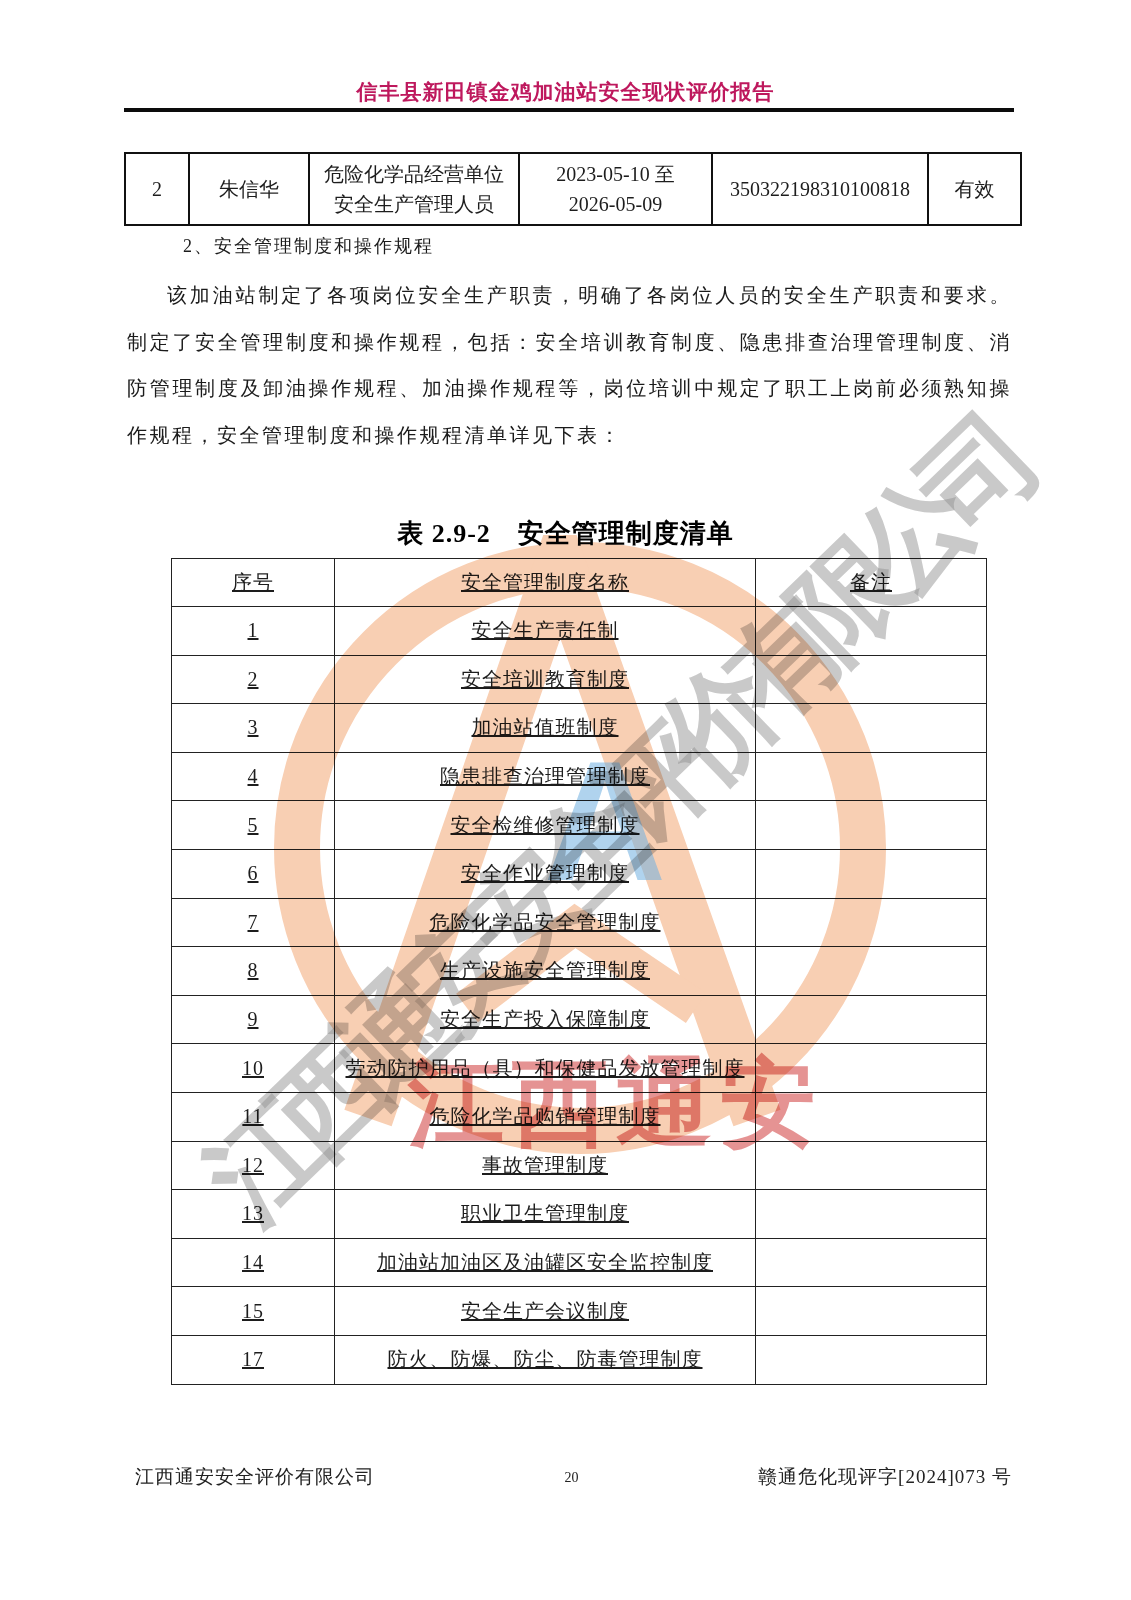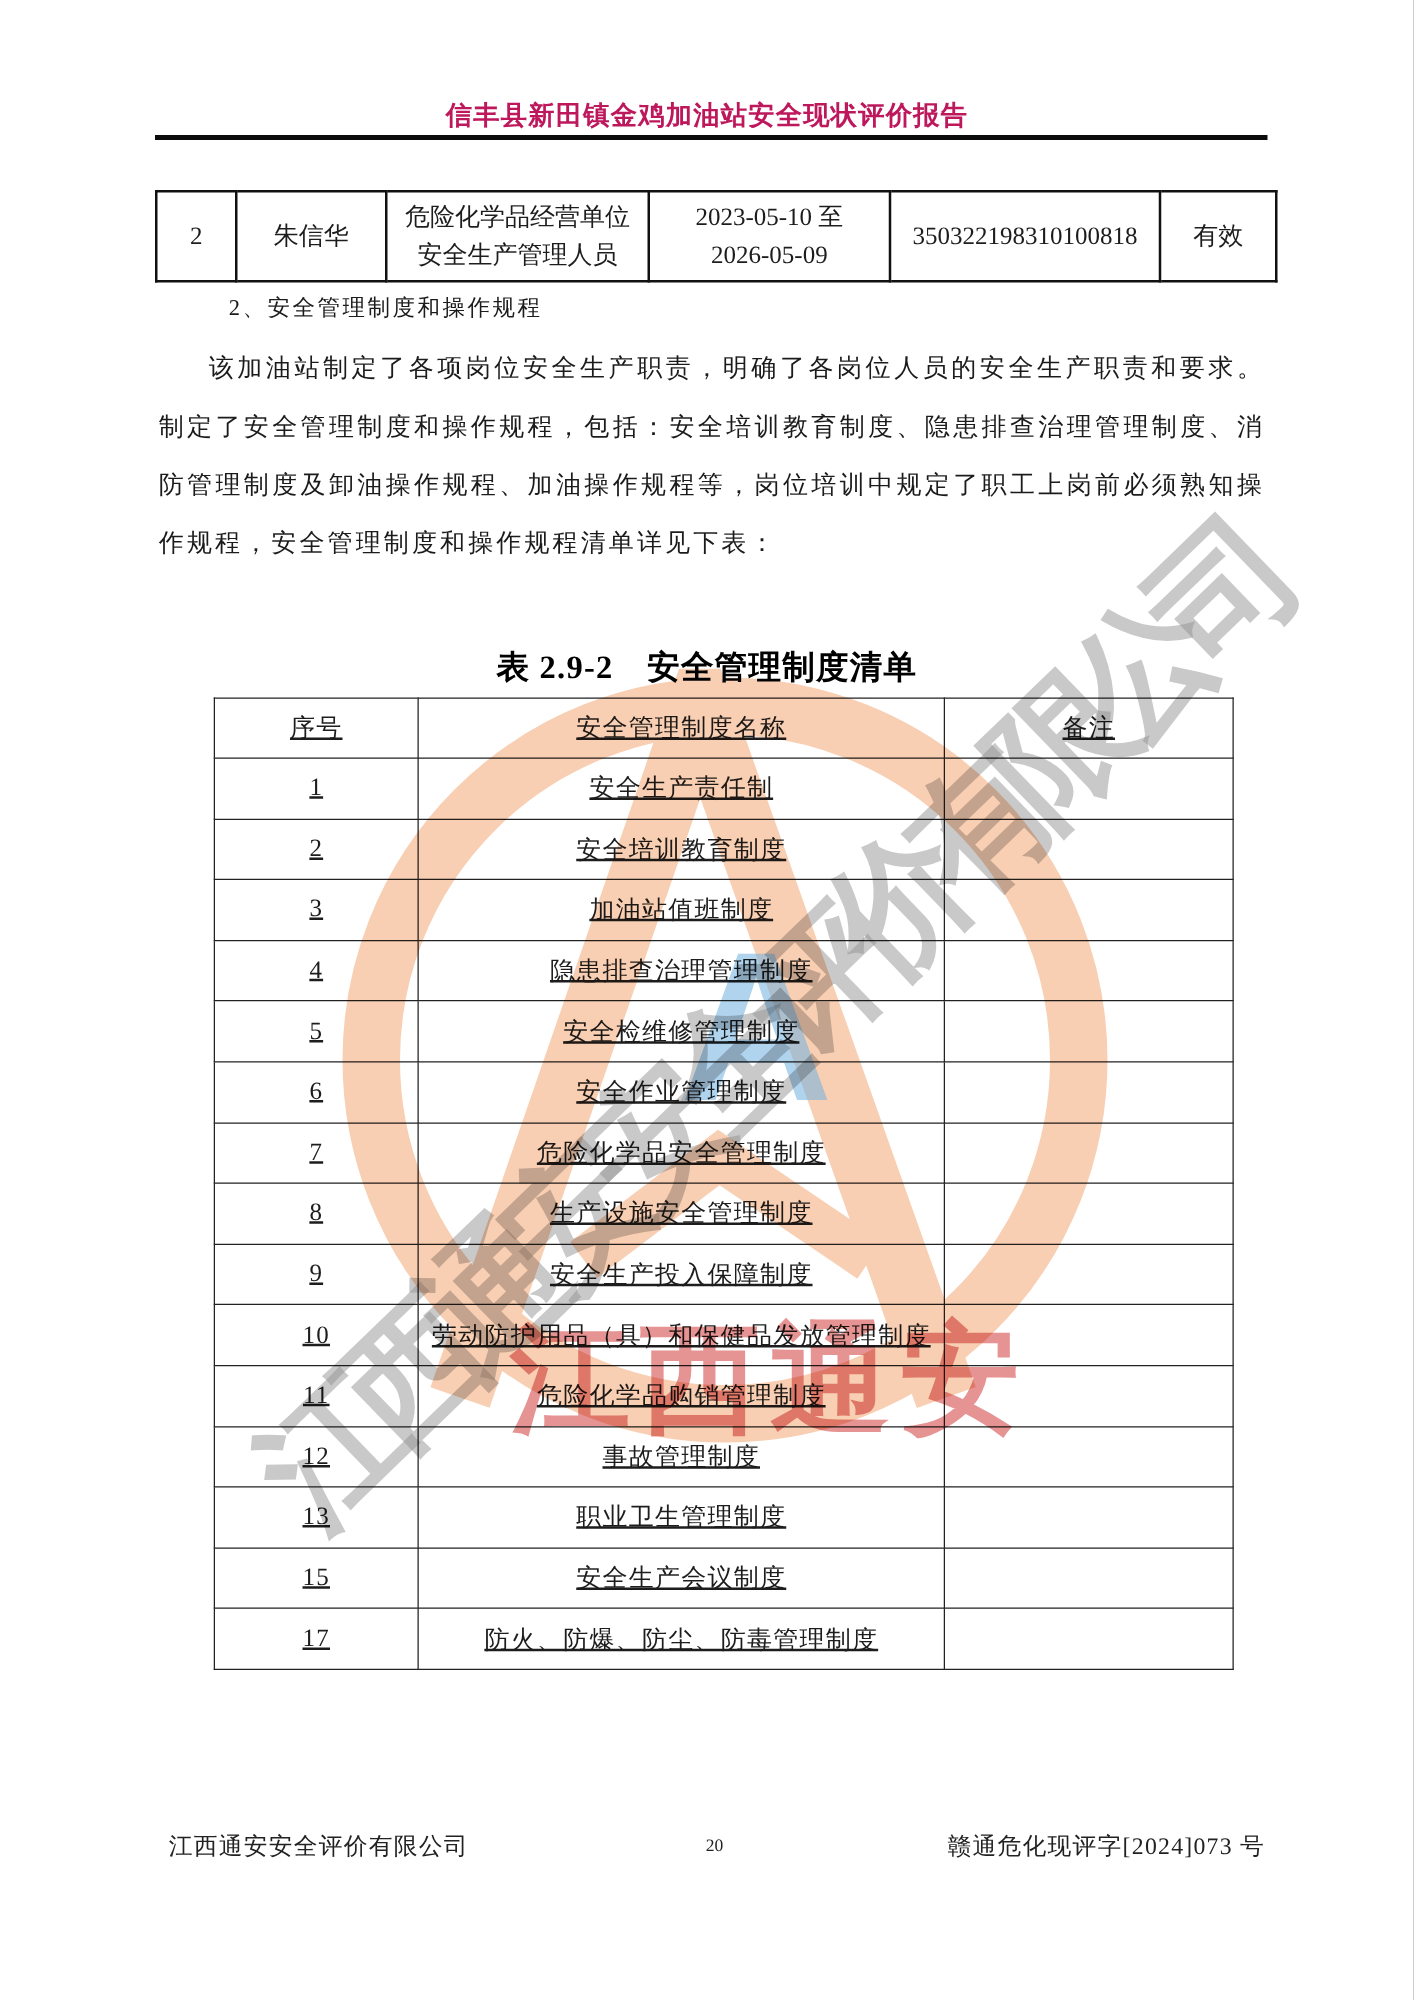--- a/index.html
+++ b/index.html
@@ -189,20 +189,25 @@
           <td class="col-name">事故管理制度</td>
           <td class="col-note"></td>
         </tr>
 
         <tr>
           <td class="col-no">13</td>
           <td class="col-name">职业卫生管理制度</td>
           <td class="col-note"></td>
         </tr>
 
+        <tr>
+          <td class="col-no">14</td>
+          <td class="col-name">加油站加油区及油罐区安全监控制度</td>
+          <td class="col-note"></td>
+        </tr>
 
         <tr>
           <td class="col-no">15</td>
           <td class="col-name">安全生产会议制度</td>
           <td class="col-note"></td>
         </tr>
 
 
         <tr>
           <td class="col-no">17</td>

